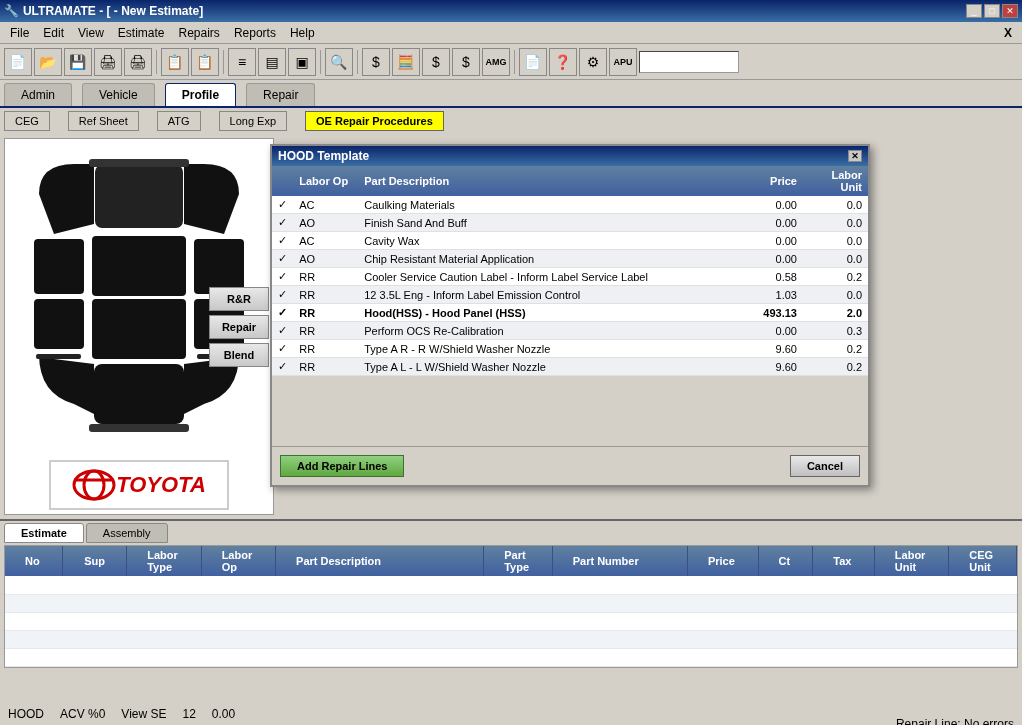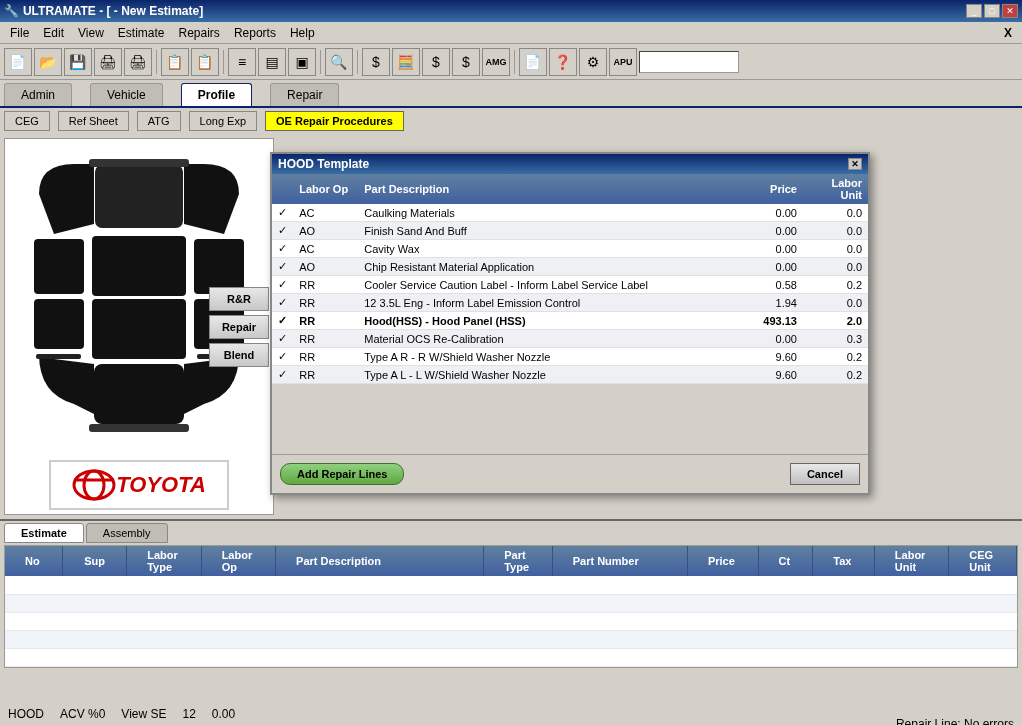--- a/index.html
+++ b/index.html
@@ -43,29 +43,29 @@
     .tb-separator { width: 1px; height: 24px; background: #999; margin: 0 2px; }
     .tb-search { width: 100px; height: 22px; border: 1px inset #999; background: white; padding: 0 4px; }
 
     
     .nav-tabs {
       background: #d4d0c8; height: 28px; display: flex; align-items: flex-end;
       padding: 0 4px; border-bottom: 2px solid #0a246a;
     }
     .nav-tab {
       padding: 4px 16px; cursor: pointer; border: 1px solid #999;
-      border-bottom: none; background: #c0bdb5; margin-right: 18px;
+      border-bottom: none; background: #c0bdb5; margin-right: 10px;
       border-radius: 3px 3px 0 0; font-size: 12px;
     }
     .nav-tab.active { background: white; font-weight: bold; border-color: #0a246a; }
 
     
     .sub-tabs {
       background: #d4d0c8; height: 26px; display: flex; align-items: center;
-      padding: 4px 4px; gap: 8px;
+      padding: 4px 4px; gap: 18px;
     }
     .sub-tab {
       padding: 2px 10px; cursor: pointer; border: 1px solid #888;
       background: #d4d0c8; font-size: 11px; height: 20px; display: flex; align-items: center;
     }
     .sub-tab.active { background: #ffff00; font-weight: bold; border-color: #666; }
 
     
     .main-area {
       display: flex; height: 370px; background: #d4d0c8; padding: 4px;
@@ -92,21 +92,21 @@
     }
 
     
     .toyota-panel {
       position: absolute; bottom: 4px; left: 50%; transform: translateX(-50%);
       width: 180px; height: 50px; border: 2px solid #ccc; background: white;
       display: flex; align-items: center; justify-content: center; gap: 0;
     }
     .toyota-text { color: #cc0000; font-size: 22px; font-weight: bold; font-style: italic; }
     .dialog {
-      position: absolute; top: 18px; left: 270px; width: 600px;
+      position: absolute; top: 10px; left: 270px; width: 600px;
       background: #d4d0c8; border: 2px solid #888; box-shadow: 3px 3px 8px rgba(0,0,0,0.4);
     }
     .dialog-title {
       background: linear-gradient(to bottom, #0a246a, #3a6ea5);
       color: white; height: 20px; display: flex; align-items: center;
       justify-content: space-between; padding: 0 6px; font-size: 11px; font-weight: bold;
     }
     .dialog-close {
       width: 14px; height: 12px; background: #c8c8c8; border: 1px solid #888;
       font-size: 9px; cursor: pointer; display: flex; align-items: center; justify-content: center;
@@ -128,21 +128,21 @@
     .bold-row td { font-weight: bold; }
     .dialog-footer {
       padding: 8px; display: flex; align-items: center; justify-content: space-between;
       border-top: 1px solid #999;
     }
     .dialog-btn {
       padding: 4px 16px; border: 1px solid #666; cursor: pointer;
       background: linear-gradient(to bottom, #e8e8e8, #c0c0c0);
       font-size: 11px; font-weight: bold;
     }
-    .dialog-btn.green { background: linear-gradient(to bottom, #90d080, #60a840); border-color: #407030; border-radius: 10px; }
+    .dialog-btn.green { background: linear-gradient(to bottom, #90d080, #60a840); border-color: #407030; }
 
     
     .bottom-section { border-top: 2px solid #666; background: #d4d0c8; }
     .bottom-tabs { display: flex; padding: 2px 4px; gap: 2px; background: #d4d0c8; }
     .bottom-tab {
       padding: 3px 16px; border: 1px solid #888; background: #c0bdb5;
       cursor: pointer; font-size: 11px; border-radius: 3px 3px 0 0;
     }
     .bottom-tab.active { background: white; font-weight: bold; }
 
@@ -342,34 +342,34 @@
     <td class="td-check">✓</td>
     <td>RR</td>
     <td>Cooler Service Caution Label - Inform Label Service Label</td>
     <td class="td-right">0.58</td>
     <td class="td-right">0.2</td>
   </tr>
             <tr>
     <td class="td-check">✓</td>
     <td>RR</td>
     <td>12 3.5L Eng - Inform Label Emission Control</td>
-    <td class="td-right">1.94</td>
+    <td class="td-right">1.03</td>
     <td class="td-right">0.0</td>
   </tr>
             <tr class="bold-row">
     <td class="td-check">✓</td>
     <td>RR</td>
     <td>Hood(HSS) - Hood Panel (HSS)</td>
     <td class="td-right">493.13</td>
     <td class="td-right">2.0</td>
   </tr>
             <tr>
     <td class="td-check">✓</td>
     <td>RR</td>
-    <td>Material OCS Re-Calibration</td>
+    <td>Perform OCS Re-Calibration</td>
     <td class="td-right">0.00</td>
     <td class="td-right">0.3</td>
   </tr>
             <tr>
     <td class="td-check">✓</td>
     <td>RR</td>
     <td>Type A R - R W/Shield Washer Nozzle</td>
     <td class="td-right">9.60</td>
     <td class="td-right">0.2</td>
   </tr>

